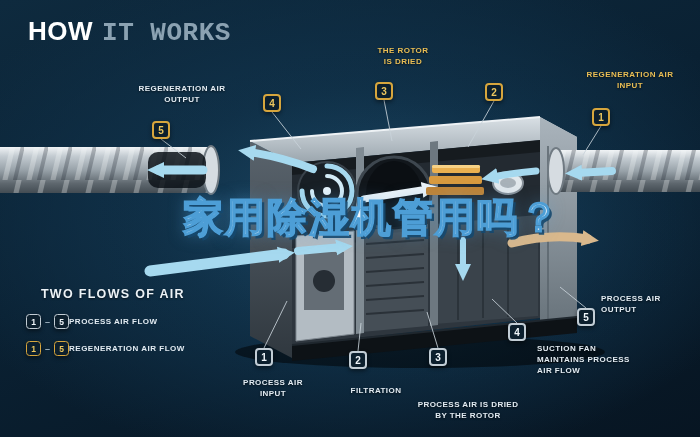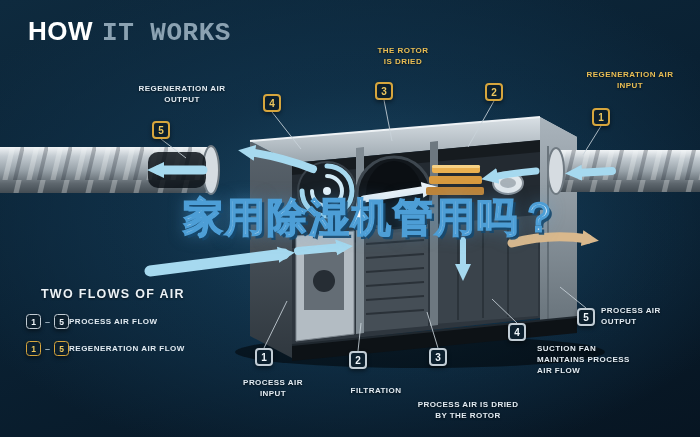--- a/index.html
+++ b/index.html
@@ -196,21 +196,21 @@
 
   <div class="callout-label gold center" style="left:372px;top:45px;width:62px;">THE ROTOR IS DRIED</div>
   <div class="badge regen" style="left:375px;top:82px;">3</div>
 
   <div class="badge regen" style="left:485px;top:83px;">2</div>
 
   <div class="callout-label gold center" style="left:584px;top:69px;width:92px;">REGENERATION AIR INPUT</div>
   <div class="badge regen" style="left:592px;top:108px;">1</div>
 
   <div class="badge process" style="left:577px;top:308px;">5</div>
-  <div class="callout-label pale" style="left:601px;top:305px;width:82px;">PROCESS AIR OUTPUT</div>
+  <div class="callout-label pale" style="left:601px;top:293px;width:82px;">PROCESS AIR OUTPUT</div>
 
   <div class="badge process" style="left:508px;top:323px;">4</div>
   <div class="callout-label pale" style="left:537px;top:343px;width:96px;">SUCTION FAN MAINTAINS PROCESS AIR FLOW</div>
 
   <div class="badge process" style="left:429px;top:348px;">3</div>
   <div class="callout-label pale center" style="left:412px;top:399px;width:112px;">PROCESS AIR IS DRIED BY THE ROTOR</div>
 
   <div class="badge process" style="left:349px;top:351px;">2</div>
   <div class="callout-label pale center" style="left:342px;top:385px;width:68px;">FILTRATION</div>
 

